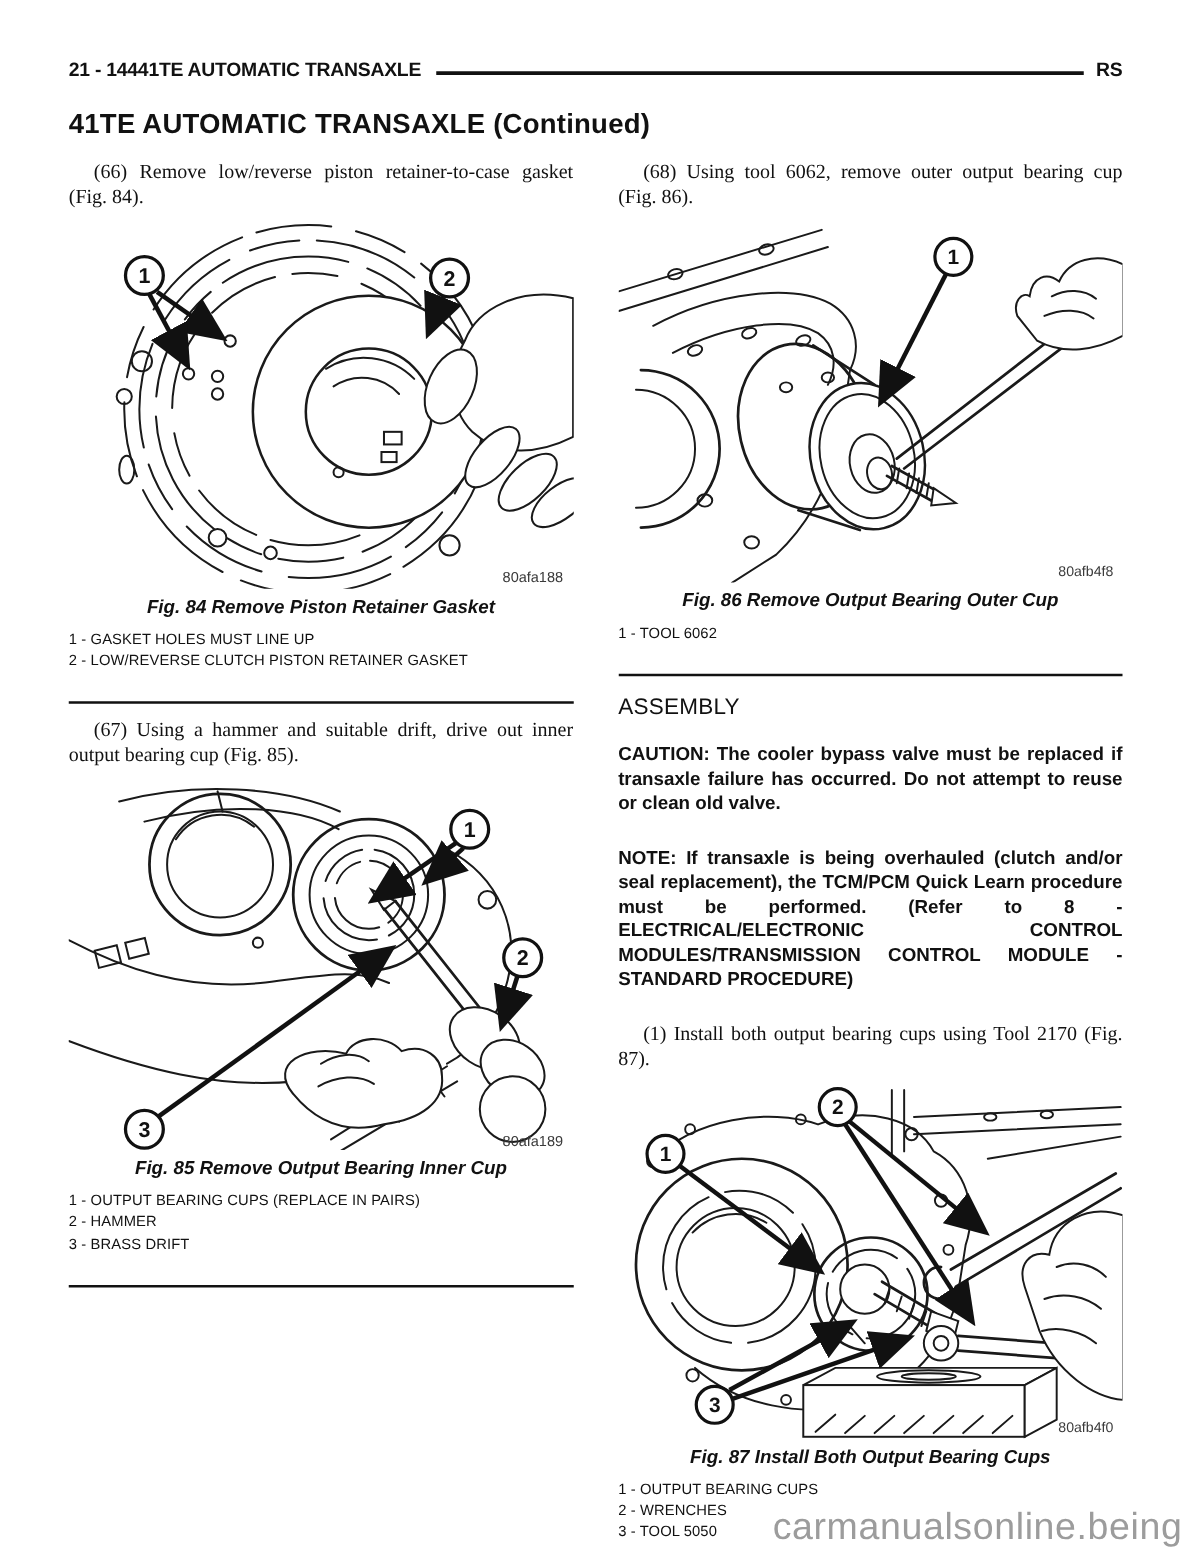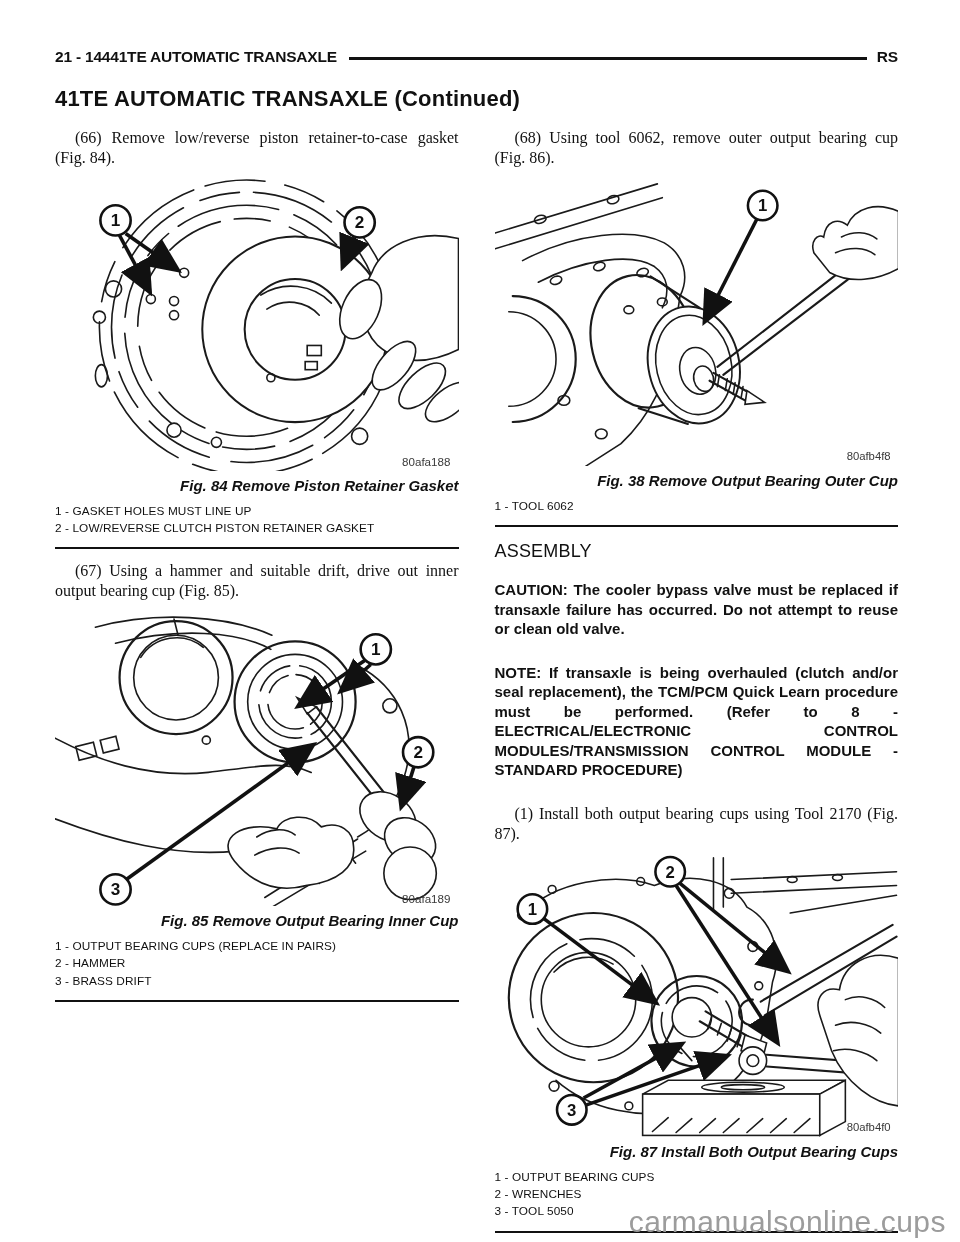--- a/index.html
+++ b/index.html
@@ -26,22 +26,22 @@
   .fig-art { display:block; width:100%; background:#fff; }
   .fig-art .ln { fill:none; stroke:#1a1a1a; stroke-width:1.6; stroke-linecap:round; }
   .fig-art .ln2 { fill:none; stroke:#1a1a1a; stroke-width:2.2; stroke-linecap:round; }
   .fig-art .wh { fill:#ffffff; stroke:#1a1a1a; stroke-width:2; }
   .fig-art .wh16 { fill:#ffffff; stroke:#1a1a1a; stroke-width:1.6; }
   .fig-art .callout-c { fill:#ffffff; stroke:#111; stroke-width:2.6; }
   .fig-art .callout-t { font:bold 17px "Liberation Sans", sans-serif; fill:#111; text-anchor:middle; }
   .fig-art .arrow { stroke:#111; stroke-width:3.6; fill:none; }
   .fig-art .codetext { font:11.5px "Liberation Sans", sans-serif; fill:#3a3a3a; text-anchor:end; }
 
-  .fig-caption { text-align:right; font-weight:bold; font-style:italic; font-size:15px; margin-top:6px; }
-  .fig-legend { list-style:none; margin-top:9px; padding-bottom:10px; border-bottom:2px solid #111; }
+  .fig-caption { text-align:center; font-weight:bold; font-style:italic; font-size:15px; margin-top:6px; }
+  .fig-legend { list-style:none; margin-top:9px; padding-bottom:24px; border-bottom:2px solid #111; }
   .fig-legend li { font-size:11.8px; line-height:1.45; letter-spacing:0.1px; }
 
   .section-heading { font-weight:normal; font-size:18px; margin:14px 0 18px; letter-spacing:0.2px; }
   .bold-para { font-weight:bold; font-size:15px; line-height:1.3; text-align:justify; margin-bottom:24px; }
 
   .watermark { position:absolute; right:14px; bottom:3px; font-size:30px; color:#9c9c9c;
                letter-spacing:0.5px; font-family:"Liberation Sans", sans-serif; }
 </style>
 </head>
 <body>
@@ -241,21 +241,21 @@
 
           <path class="wh16" d="M410,36 C388,26 366,32 358,50 C348,42 336,46 334,62 C328,58 320,66 324,78 L340,98 C362,110 388,106 410,94 Z"></path>
           <path class="ln" d="M352,62 C364,56 378,56 388,64"></path>
           <path class="ln" d="M346,78 C360,72 376,72 386,80"></path>
 
           <line class="arrow" x1="266" y1="44" x2="214" y2="146" marker-end="url(#ah86)"></line>
           <circle class="callout-c" cx="272" cy="30" r="15"></circle>
           <text class="callout-t" x="272" y="36">1</text>
           <text class="codetext" x="402" y="289">80afb4f8</text>
         </svg>
-        <div class="fig-caption">Fig. 38 Remove Output Bearing Outer Cup</div>
+        <div class="fig-caption">Fig. 86 Remove Output Bearing Outer Cup</div>
         <ul class="fig-legend">
           <li>1 - TOOL 6062</li>
         </ul>
       </div>
 
       <div class="section-heading">ASSEMBLY</div>
 
       <p class="bold-para">CAUTION: The cooler bypass valve must be replaced if transaxle failure has occurred. Do not attempt to reuse or clean old valve.</p>
 
       <p class="bold-para">NOTE: If transaxle is being overhauled (clutch and/or seal replacement), the TCM/PCM Quick Learn procedure must be performed. (Refer to 8 - ELECTRICAL/ELECTRONIC CONTROL MODULES/TRANSMISSION CONTROL MODULE - STANDARD PROCEDURE)</p>
@@ -350,13 +350,13 @@
           <li>1 - OUTPUT BEARING CUPS</li>
           <li>2 - WRENCHES</li>
           <li>3 - TOOL 5050</li>
         </ul>
       </div>
 
     </div>
   </div>
 </div>
 
-<div class="watermark">carmanualsonline.cups</div>
+<div class="watermark">carmanualsonline.being</div>
 
 </body></html>

